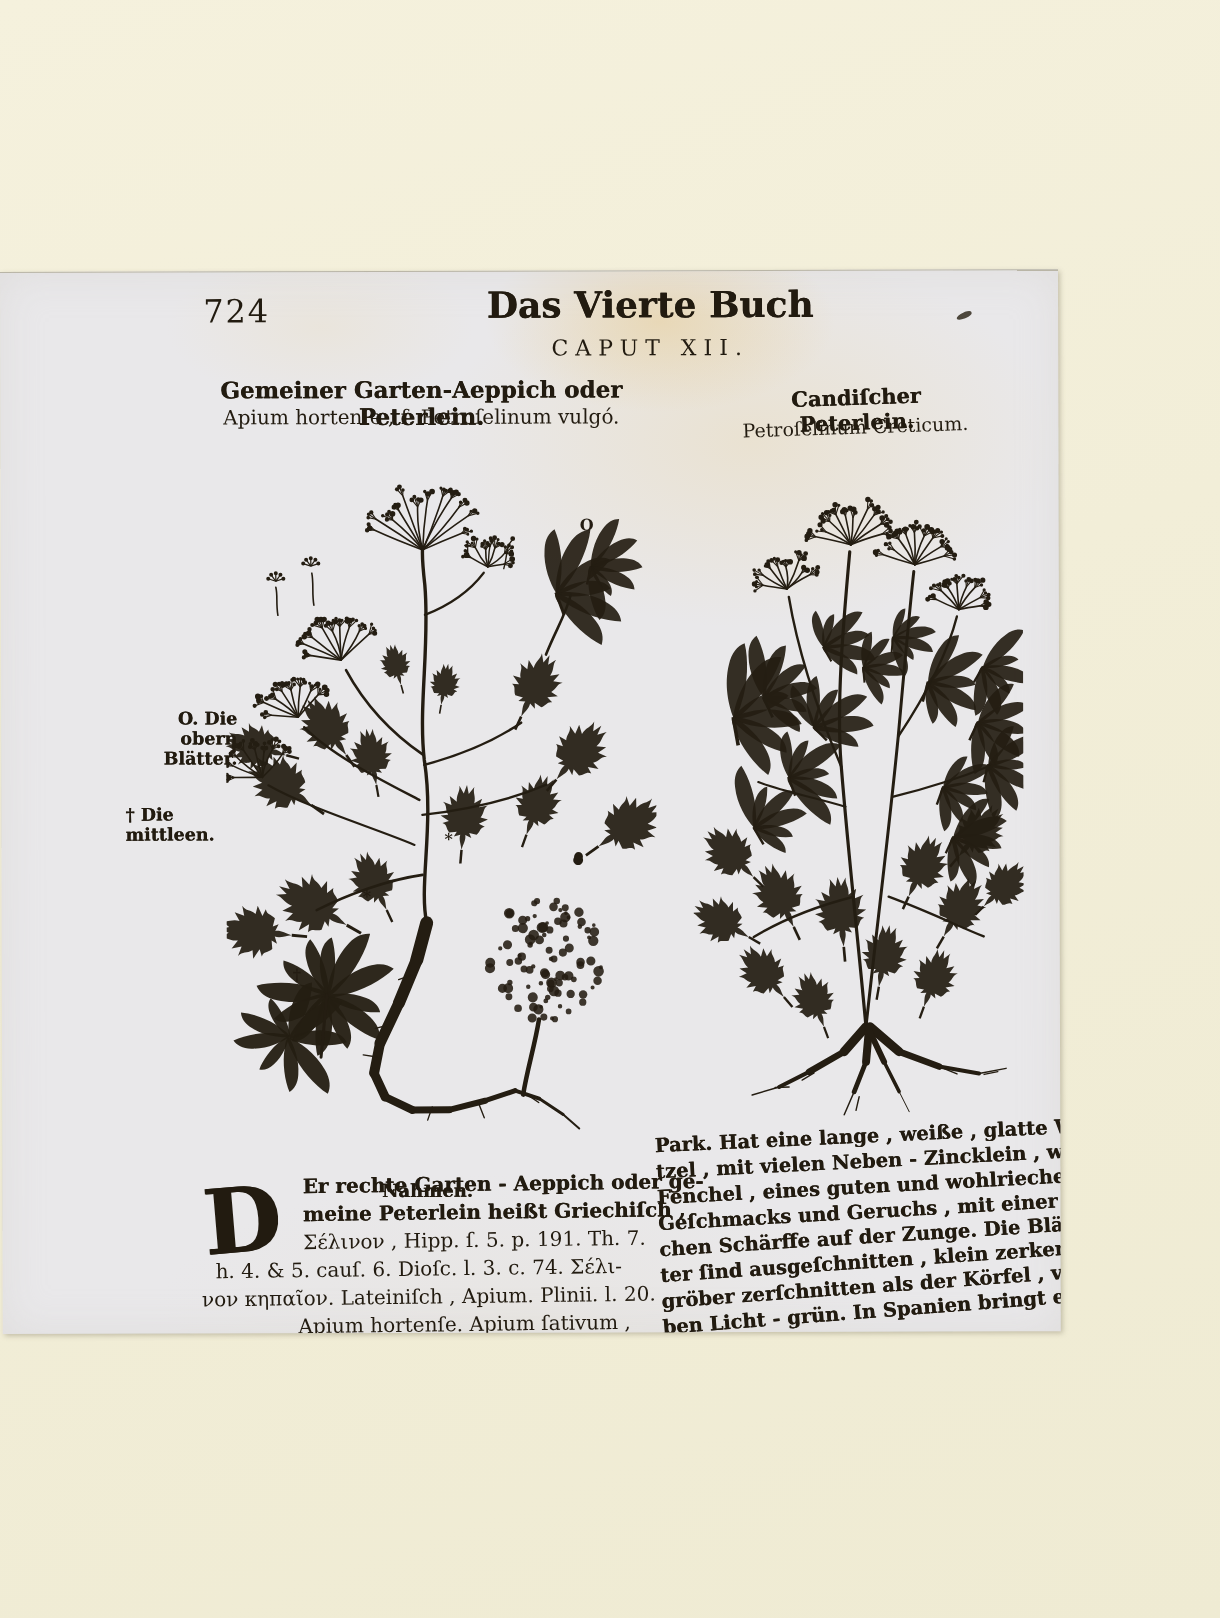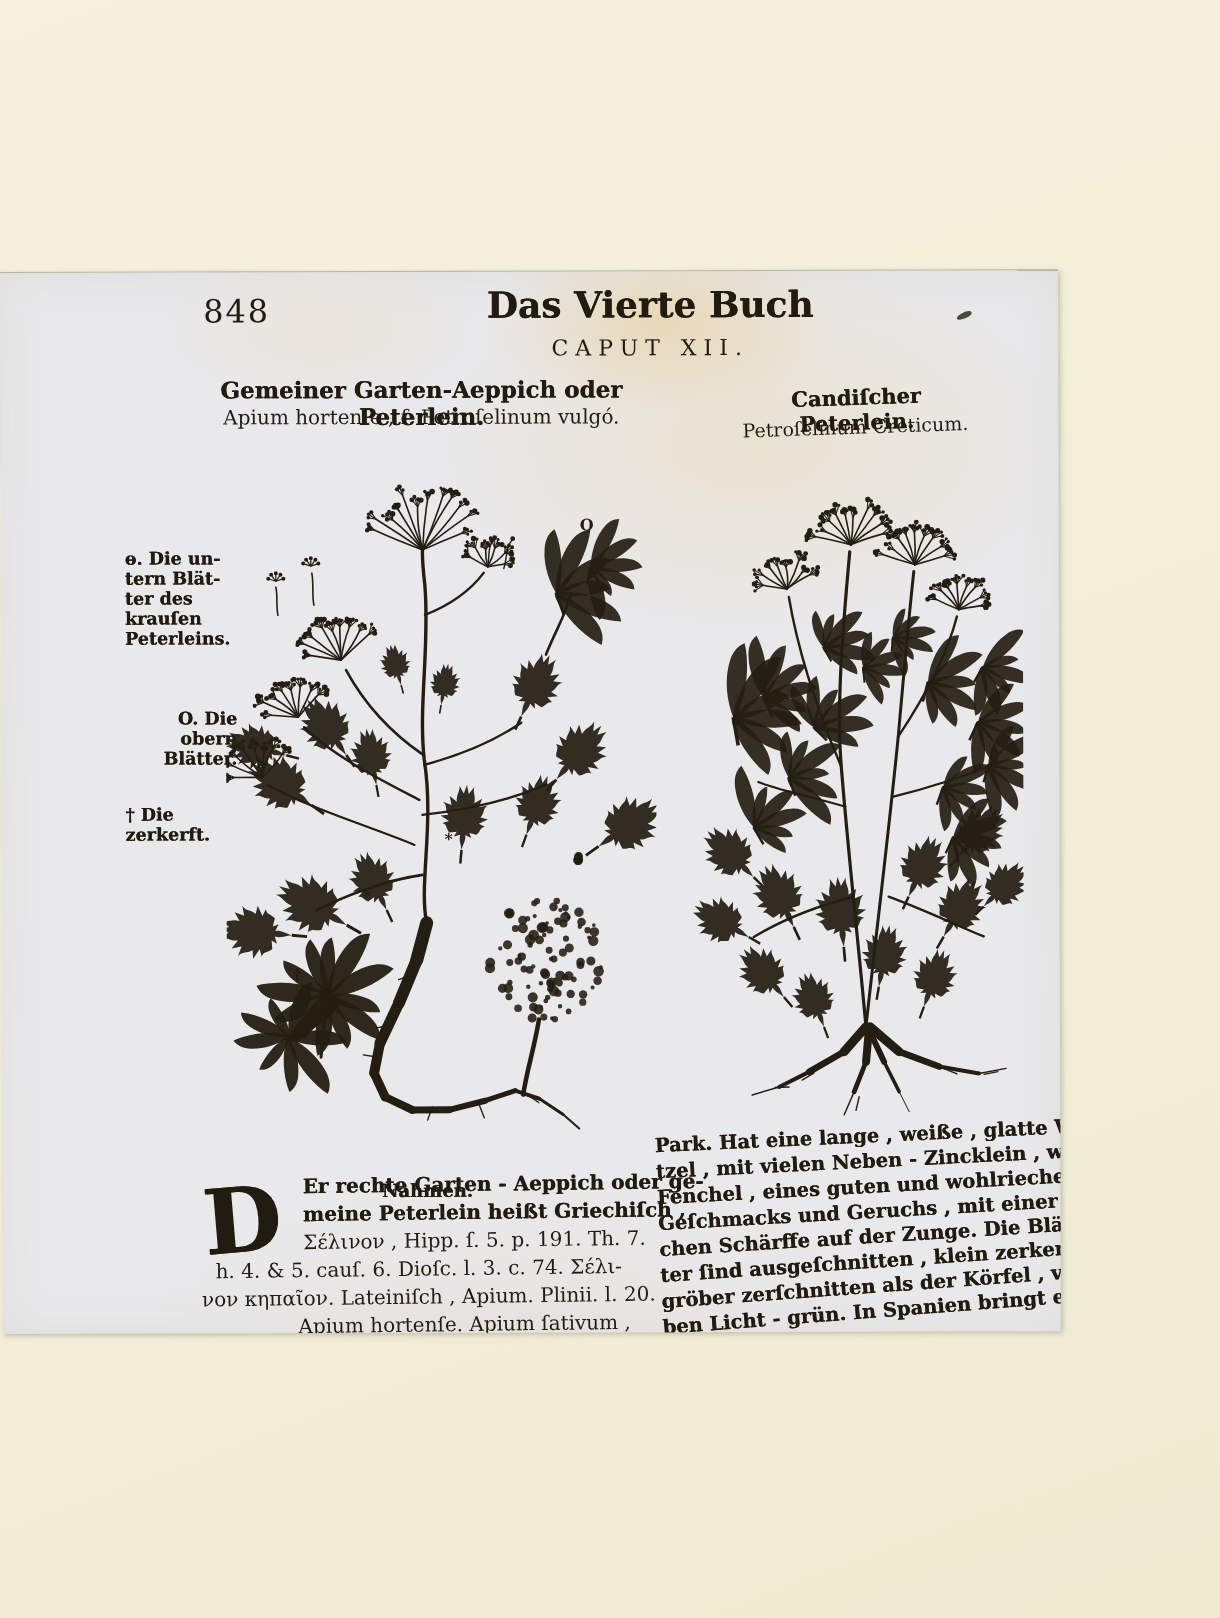--- a/index.html
+++ b/index.html
@@ -60,40 +60,35 @@
   svg text{font-family:"DejaVu Serif",serif;fill:#231c12;font-weight:bold;}
   .woodcut-left{left:225px;top:183px;}
   .woodcut-right{left:692px;top:196px;}
 </style>
 </head>
 <body>
 
 <div class="scan-page">
   <div class="stain"></div>
 
-  <div class="abs page-number">848</div>
+  <div class="abs page-number">724</div>
   <div class="abs book-title ctr bl">Das Vierte Buch</div>
   <div class="abs chapter ctr">CAPUT XII.</div>
   <div class="abs speck"></div>
 
   <div class="abs ltitle-de ctr bl">Gemeiner Garten-Aeppich oder Peterlein.</div>
   <div class="abs ltitle-la ctr">Apium hortenſe , ſ. Petroſelinum vulgó.</div>
   <div class="abs rtitle-de ctr bl">Candiſcher Peterlein.</div>
   <div class="abs rtitle-la ctr">Petroſelinum Creticum.</div>
 
-  <div class="abs margin-label ml1 bl">ɵ. Die un-
-tern Blät-
-ter des
-krauſen
-Peterleins.</div>
   <div class="abs margin-label ml2 bl">O. Die
 obern
 Blätter.</div>
   <div class="abs margin-label ml3 bl">† Die
-zerkerft.</div>
+mittleen.</div>
 
   <svg class="abs woodcut-left" id="wc-left" width="430" height="700" viewBox="0 0 430 700">
     <g id="artL">
         <path d="M200,468 C192,430 208,370 198,305 C192,252 204,190 199,130 C197,112 196,100 197,92" stroke="#241d12" stroke-width="3.4" fill="none" stroke-linecap="round"></path>
         <path d="M197,95 Q170.3564838369995,85.13671796689415 149.09631815410876,75.2734359337883" stroke="#241d12" stroke-width="1.6" fill="none" stroke-linecap="round"></path>
         <line x1="149.09631815410876" y1="75.2734359337883" x2="141.4374919648963" y2="75.19198776633037" stroke="#241d12" stroke-width="1.1"></line>
         <circle cx="141.4374919648963" cy="75.19198776633037" r="2.208936042524005" fill="#241d12"></circle>
         <line x1="149.09631815410876" y1="75.2734359337883" x2="144.03713920049134" y2="73.19008421831836" stroke="#241d12" stroke-width="1.1"></line>
         <circle cx="144.03713920049134" cy="73.19008421831836" r="2.730419238683128" fill="#241d12"></circle>
         <line x1="149.09631815410876" y1="75.2734359337883" x2="142.97162718222313" y2="69.32697655232938" stroke="#241d12" stroke-width="1.1"></line>

